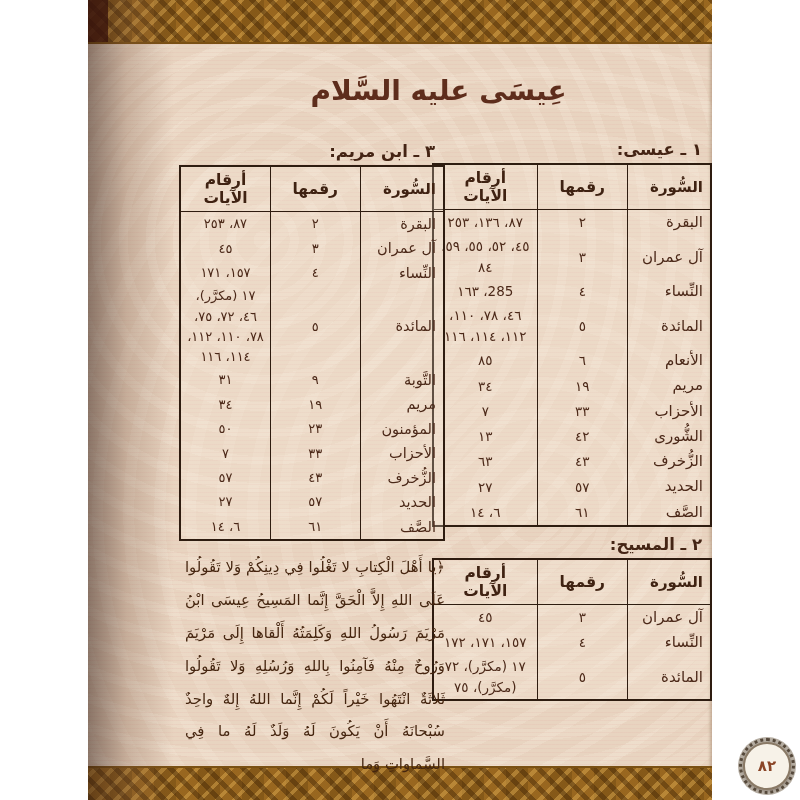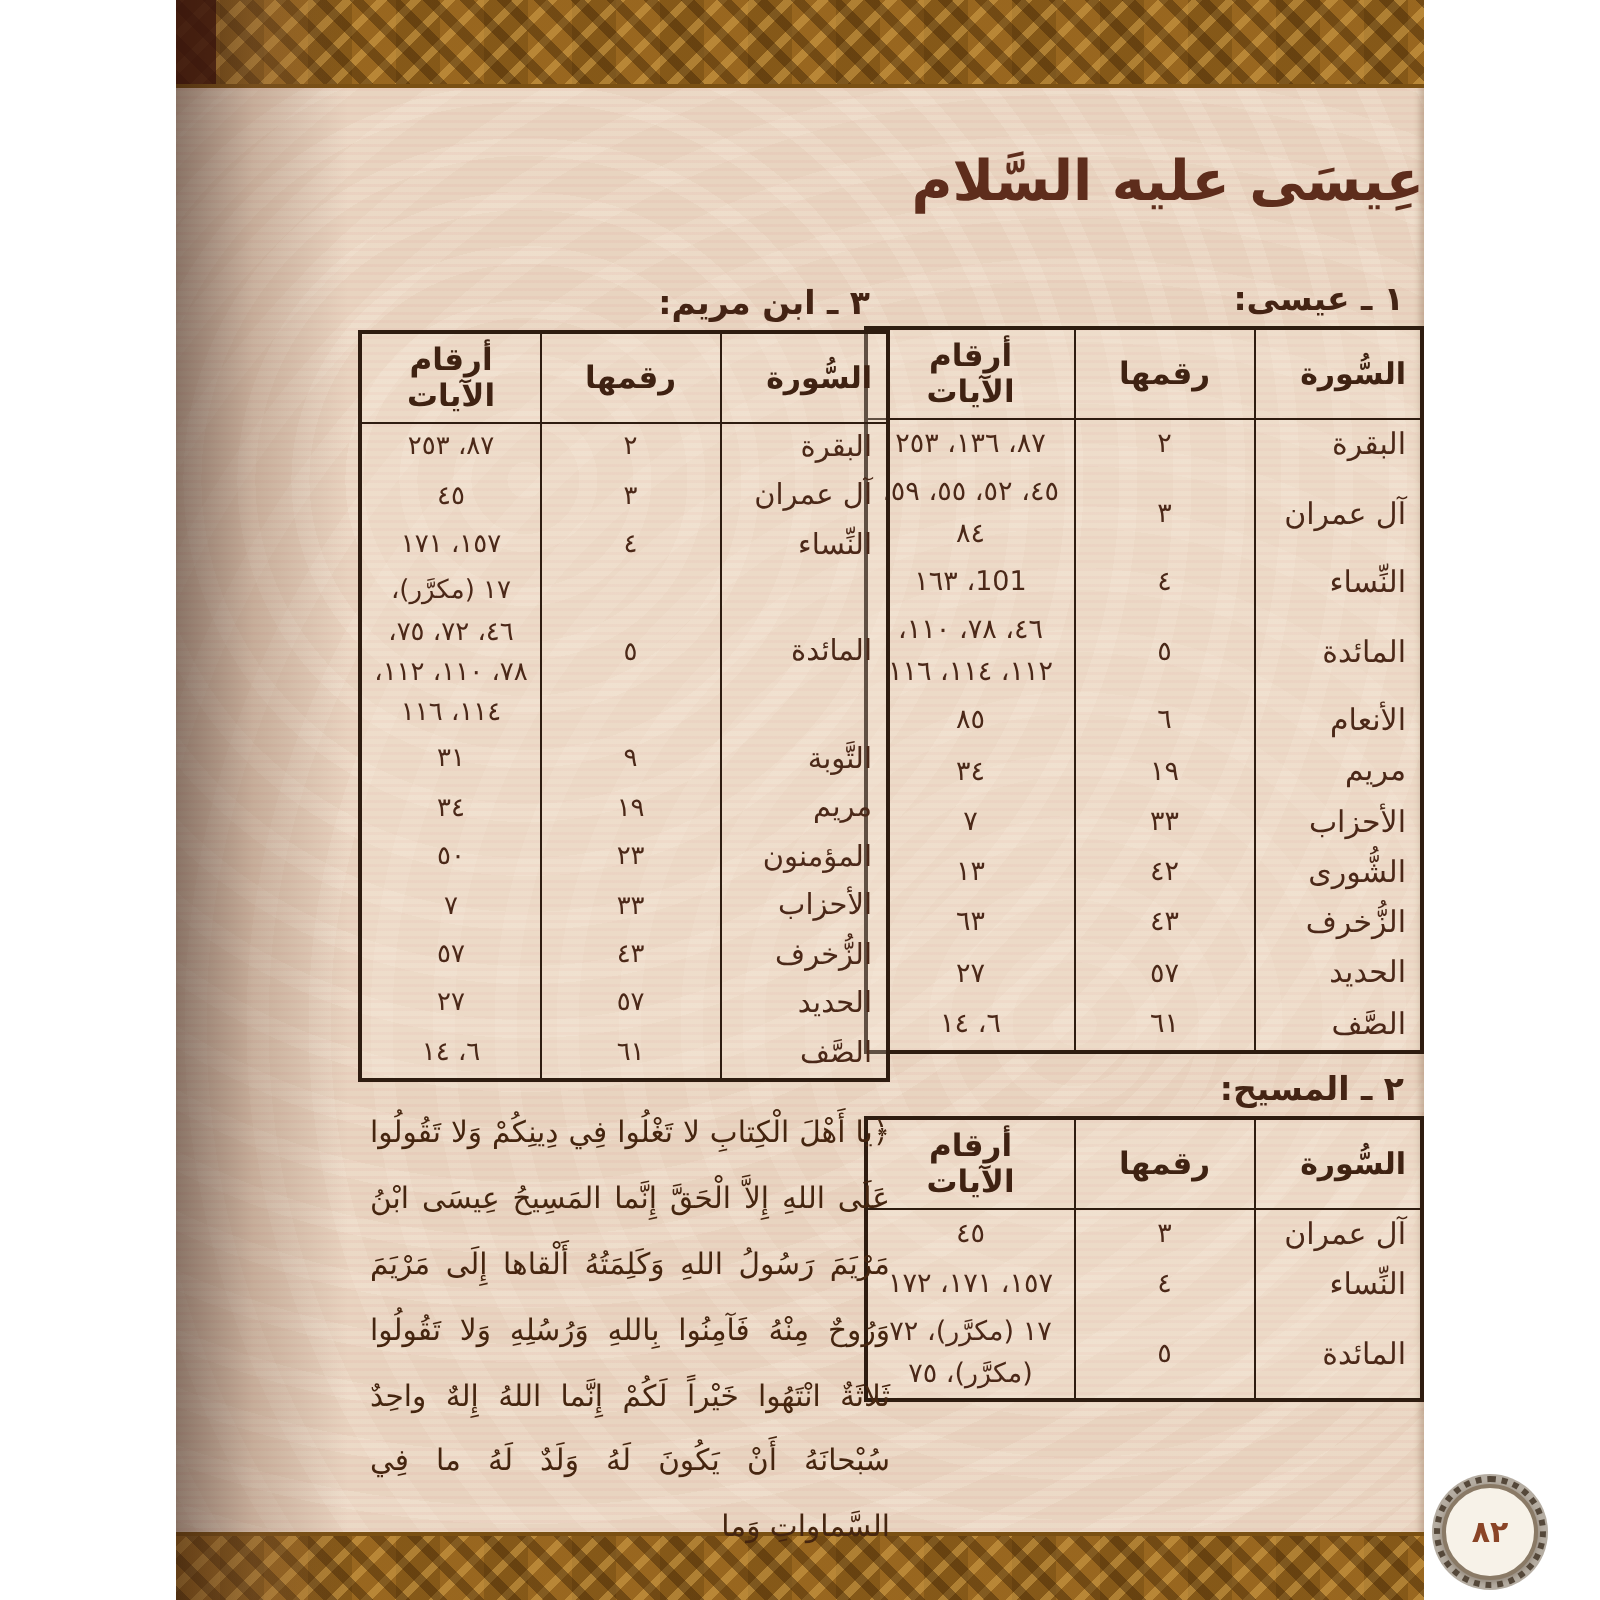--- a/index.html
+++ b/index.html
@@ -22,21 +22,21 @@
           repeating-linear-gradient(-45deg, rgba(216,166,78,0.50) 0 4px, rgba(0,0,0,0) 4px 12px),
           repeating-linear-gradient(90deg, rgba(150,100,32,0.35) 0 22px, rgba(95,60,12,0.35) 22px 44px);
         }
   .band.top{top:0;height:42px;border-bottom:2px solid #7a5013;}
   .band.bottom{bottom:0;height:32px;border-top:2px solid #7a5013;}
   .spine{position:absolute;left:0;top:0;bottom:0;width:86px;pointer-events:none;
          background:linear-gradient(90deg, rgba(45,22,14,0.50) 0, rgba(110,75,55,0.28) 45%, rgba(0,0,0,0) 100%);}
   .spine-top{position:absolute;left:0;top:0;width:20px;height:42px;background:rgba(55,18,12,0.75);}
   
   .content{position:absolute;left:77px;top:0;width:547px;height:800px;}
-  .title{position:absolute;top:74px;left:0;width:100%;margin:0;text-align:right;
+  .title{position:absolute;top:74px;left:0;width:100%;margin:0;text-align:center;
          font-size:28px;font-weight:bold;color:#5e2d1c;letter-spacing:0;}
   .col{position:absolute;}
   .col.right{top:138px;right:0;width:280px;}
   .col.left{top:140px;right:267px;width:260px;}
   .intro{margin:0 0 6px 0;font-size:16px;line-height:2.06;text-align:justify;
          text-indent:22px;color:#4b2818;}
   .sec-heading{font-size:16.5px;font-weight:bold;margin:2px 10px 4px 0;color:#442414;}
   
   table.surah{border-collapse:collapse;width:100%;direction:rtl;
               border:2px solid #2e1c10;background:rgba(246,235,220,0.25);}
@@ -45,21 +45,21 @@
   table.surah td{font-size:13.5px;padding:1px 4px;color:#4b2818;line-height:1.55;}
   table.surah td:nth-child(1),table.surah th:nth-child(1){border-left:1.4px solid #2e1c10;text-align:right;padding-right:7px;font-size:15px;}
   table.surah td:nth-child(2),table.surah th:nth-child(2){border-left:1.4px solid #2e1c10;text-align:center;width:38px;}
   table.surah td:nth-child(3),table.surah th:nth-child(3){text-align:center;}
   .col.left table.surah td{font-size:13px;}
   .col.left table.surah td:nth-child(1){font-size:14.5px;}
   table.surah th:nth-child(3){text-align:center;}
   
   .verse{margin:10px 0 0 0;font-size:14.8px;line-height:2.22;text-align:justify;color:#45250f;}
   
-  .page-num{position:absolute;left:556px;top:742px;width:44px;height:44px;border-radius:50%;
+  .page-num{position:absolute;left:578px;top:742px;width:44px;height:44px;border-radius:50%;
             background:#f7f2e8;border:2px solid #8a7a66;
             outline:3px dotted #55483a;outline-offset:1px;
             box-shadow:0 0 0 5px rgba(120,105,85,0.55), 0 1px 3px rgba(40,20,10,0.4);
             display:flex;align-items:center;justify-content:center;z-index:5;}
   .page-num span{font-size:15px;font-weight:bold;color:#8a4527;}
 </style>
 </head>
 <body>
 
 <div class="photo">
@@ -92,21 +92,21 @@
                 <td>٨٧، ١٣٦، ٢٥٣</td>
               </tr>
               <tr>
                 <td>آل عمران</td>
                 <td>٣</td>
                 <td>٤٥، ٥٢، ٥٥، ٥٩، ٨٤</td>
               </tr>
               <tr>
                 <td>النِّساء</td>
                 <td>٤</td>
-                <td>101، ١٦٣</td>
+                <td>285، ١٦٣</td>
               </tr>
               <tr>
                 <td>المائدة</td>
                 <td>٥</td>
                 <td>٤٦، ٧٨، ١١٠، ١١٢، ١١٤، ١١٦</td>
               </tr>
               <tr>
                 <td>الأنعام</td>
                 <td>٦</td>
                 <td>٨٥</td>

